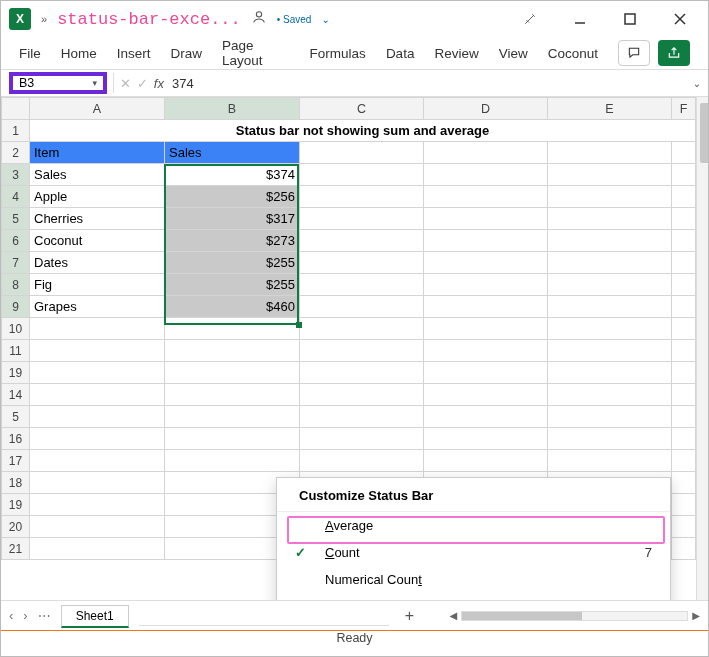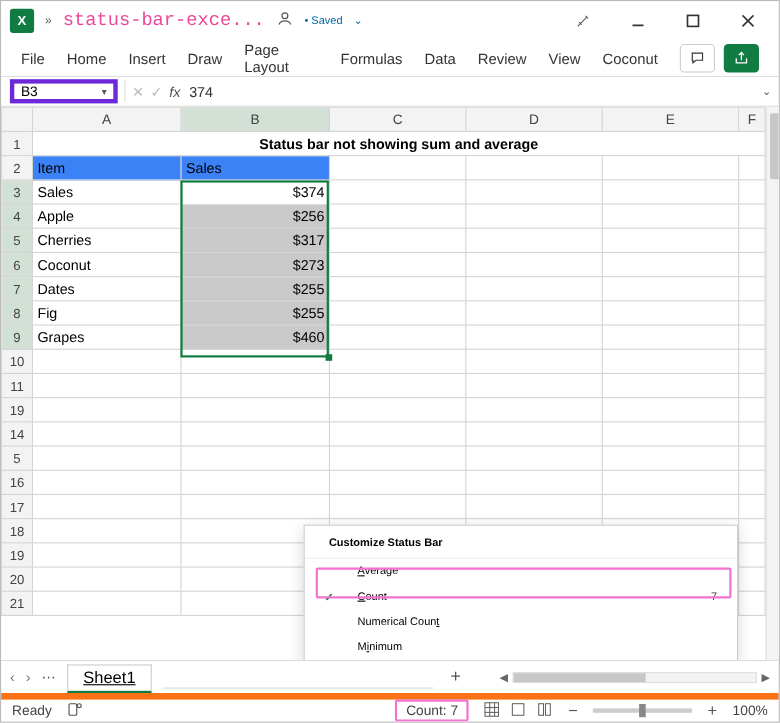--- a/index.html
+++ b/index.html
@@ -34,37 +34,37 @@
   .col-sel { background: #d3e0d6 !important; }
   .row-sel { background: #d3e0d6 !important; }
   .title-cell { font-weight: 600; font-size: 14px; text-align: center; }
   .hdr-cell { font-weight: 400; background: #3b82f6; }
   .sel-cell { background: #c9c9c9; text-align: right; }
   .active-cell { background: #fff !important; text-align: right; position: relative; }
   .sel-border { position: absolute; border: 2px solid #107C41; pointer-events: none; }
   .sel-handle { position: absolute; width: 6px; height: 6px; background: #107C41; }
   .vscroll { width: 16px; background: #f3f3f3; border-left: 1px solid #ddd; position: relative; }
   .vscroll .thumb { position: absolute; top: 6px; left: 3px; width: 10px; height: 60px; background: #c7c7c7; border-radius: 2px; }
-  .ctx-menu { position: absolute; left: 275px; top: 380px; width: 395px; background: #fff; border: 1px solid #ccc; box-shadow: 0 4px 14px rgba(0,0,0,0.18); font-size: 10px; z-index: 50; }
+  .ctx-menu { position: absolute; left: 275px; top: 380px; width: 395px; background: #fff; border: 1px solid #ccc; box-shadow: 0 4px 14px rgba(0,0,0,0.18); font-size: 13px; z-index: 50; }
   .ctx-title { padding: 10px 18px 8px 22px; font-weight: 600; border-bottom: 1px solid #eee; }
   .ctx-item { padding: 6px 18px 6px 48px; position: relative; display: flex; justify-content: space-between; align-items: center; }
   .ctx-item .check { position: absolute; left: 18px; color: #107C41; font-weight: bold; }
   .ctx-item u { text-decoration: underline; }
   .ctx-item .val { color: #333; }
   .hl-pink { position: absolute; border: 2px solid #f472d0; border-radius: 2px; pointer-events: none; }
   .tabs-row { height: 30px; display: flex; align-items: center; border-top: 1px solid #ddd; padding: 0 8px; gap: 10px; font-size: 13px; }
   .nav-arrows { display: flex; gap: 10px; color: #777; }
   .dots { color: #555; }
-  .sheet-tab { border: 1px solid #ccc; border-bottom: 2px solid #107C41; padding: 3px 14px; background: #fff; font-size: 15px; position: relative; top: 1px; text-decoration: underline; }
+  .sheet-tab { border: 1px solid #ccc; border-bottom: 2px solid #107C41; padding: 3px 14px; background: #fff; font-size: 12px; position: relative; top: 1px; }
   .add-tab { color: #555; font-size: 16px; width: 20px; text-align: center; }
   .hscroll { flex: 1; display: flex; align-items: center; gap: 4px; margin-left: 20px; }
   .hscroll .ar { color: #666; font-size: 10px; }
   .hscroll .track { flex: 1; height: 10px; background: #f3f3f3; border: 1px solid #ddd; position: relative; }
   .hscroll .track .thumb { position: absolute; left: 0; top: 0; bottom: 0; width: 120px; background: #c7c7c7; }
-  .status-bar { height: 26px; display: flex; align-items: center; border-top: 6px solid #f97316; padding: 0 10px; font-size: 12.5px; gap: 14px; color: #444; }
+  .status-bar { height: 26px; display: flex; align-items: center; border-top: 1px solid #f97316; padding: 0 10px; font-size: 12.5px; gap: 14px; color: #444; flex-direction: column; }
   .status-bar .spacer { flex: 1; }
   .views { display: flex; gap: 10px; align-items: center; color: #555; }
   .views svg { width: 14px; height: 14px; }
   .zoom-slider { width: 90px; height: 4px; background: #ccc; position: relative; }
   .zoom-slider .knob { position: absolute; left: 42px; top: -4px; width: 6px; height: 12px; background: #888; }
   .count-pink { border: 2px solid #f472d0; border-radius: 2px; padding: 1px 8px; }
   .acc { display: flex; align-items: center; gap: 4px; }
 </style>
 </head>
 <body>

